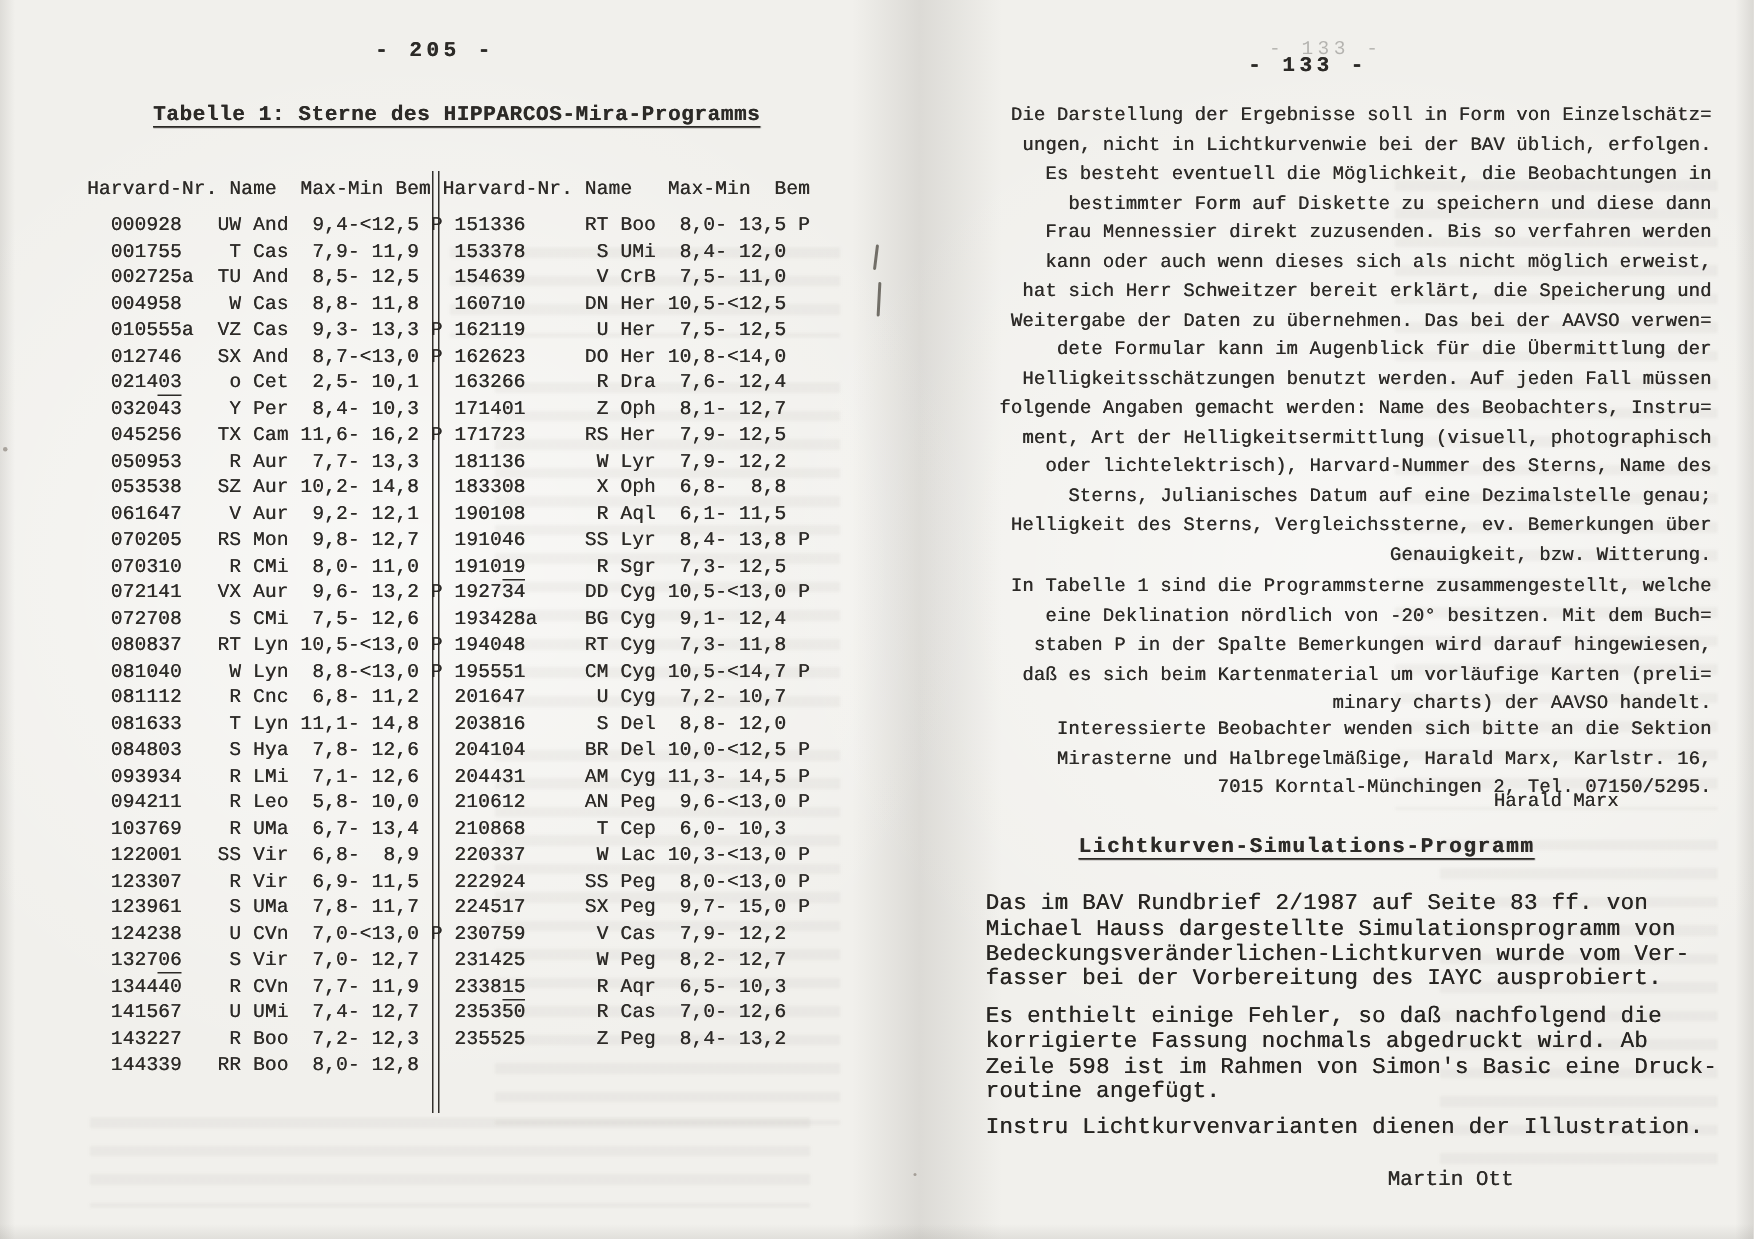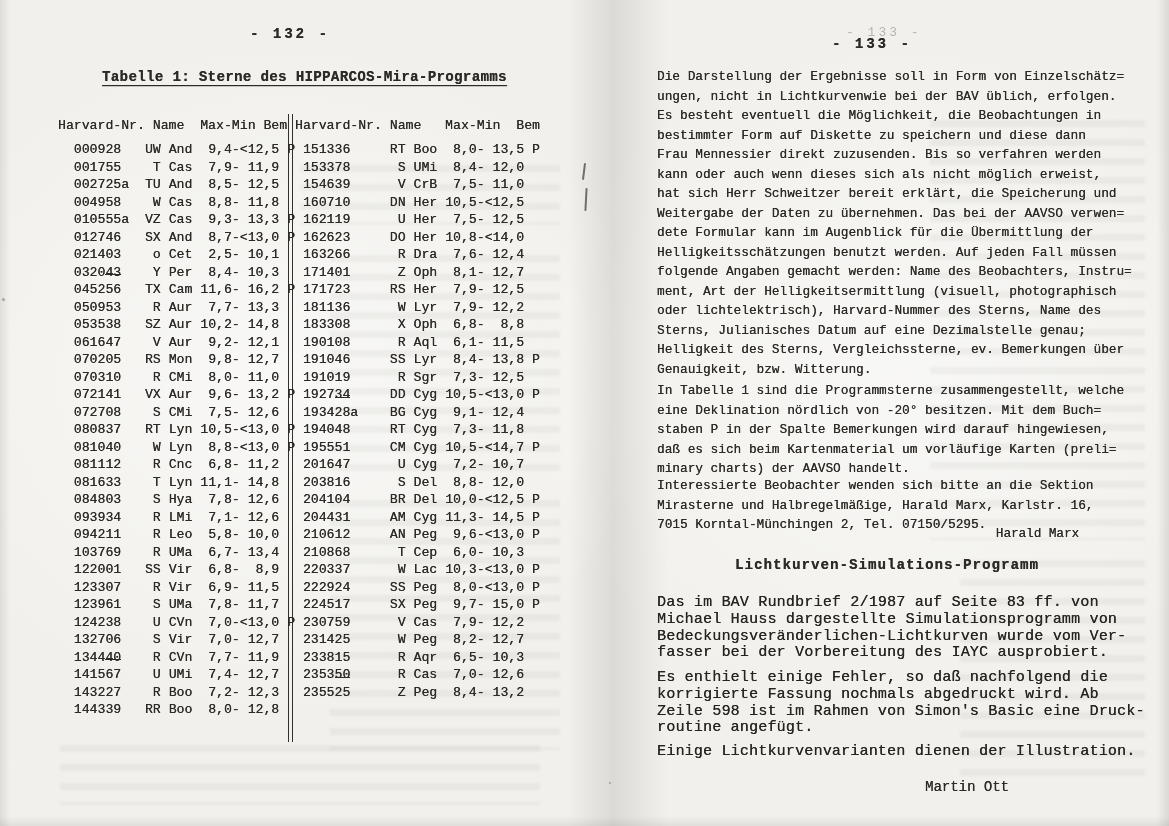--- a/index.html
+++ b/index.html
@@ -58,35 +58,35 @@
   .thead-left{left:58px;}
   .thead-right{left:295px;}
   .col-rule{
     position:absolute;left:288px;top:114px;height:628px;width:3px;
     border-left:1.6px solid #33302c;border-right:1.6px solid #33302c;
   }
   .rows{position:absolute;top:141px;font-size:13px;line-height:17.5px;white-space:pre;letter-spacing:.1px;}
   .rows-left{left:58px;}
   .rows-right{left:295px;}
   .trow{height:17.5px;}
-  .digit-underline{border-bottom:1.4px solid #2c2a27;padding-bottom:12px;}
+  .digit-underline{border-bottom:1.4px solid #2c2a27;padding-bottom:1px;}
 
   
   .pageno-right{position:absolute;left:832px;top:36px;font-size:14px;letter-spacing:3px;font-weight:bold;}
   .pageno-ghost{position:absolute;left:846px;top:25px;font-size:13px;letter-spacing:3px;
     opacity:.30;filter:blur(.4px);}
   .rcontent{position:absolute;left:657px;top:68px;width:484px;}
   .para{position:absolute;left:0;width:484px;font-size:12.6px;line-height:19.5px;
-    white-space:pre-line;letter-spacing:.1px;}
+    white-space:pre-line;letter-spacing:.1px;text-align:right;}
   .p1{top:0;}
   .p2{top:314px;}
   .p3{top:409px;}
   .sig1{position:absolute;top:459px;right:62px;font-size:12.6px;margin-left:39px;}
-  .sec-title{position:absolute;left:78px;top:489px;font-size:14px;font-weight:bold;letter-spacing:1.1px;
-    text-underline-offset:4px;text-decoration-thickness:1.3px;white-space:pre;}
+  .sec-title{position:absolute;left:62px;top:489px;font-size:14px;font-weight:bold;letter-spacing:1.1px;
+    text-decoration:underline;text-underline-offset:4px;text-decoration-thickness:1.3px;white-space:pre;}
   .para2{position:absolute;left:0;width:490px;font-size:15px;line-height:16.8px;
     white-space:pre-line;letter-spacing:.2px;font-weight:normal;color:#262421;}
   .p4{top:527px;}
   .p5{top:602px;}
   .p6{top:676px;}
   .sig2{position:absolute;left:268px;top:711px;font-size:14px;font-weight:normal;}
 </style>
 </head>
 <body>
 
@@ -101,21 +101,21 @@
   <div class="smudge sm3"></div>
   <div class="smudge sm4"></div>
   <div class="smudge sm5"></div>
   <div class="smudge sm6"></div>
   <div class="pen-mark pm1"></div>
   <div class="pen-mark pm2"></div>
   <div class="speck" style="left:2px;top:298px;width:3px;height:3px;"></div>
   <div class="speck" style="left:609px;top:782px;width:2px;height:2px;"></div>
 
   <div>
-    <div class="pageno-left ink">- 132 -</div>
+    <div class="pageno-left ink">- 205 -</div>
 
     <div class="table-title ink">Tabelle 1: Sterne des HIPPARCOS-Mira-Programms</div>
 
     <div class="thead thead-left ink">Harvard-Nr. Name  Max-Min Bem</div>
     <div class="thead thead-right ink">Harvard-Nr. Name   Max-Min  Bem</div>
 
     <div class="col-rule"></div>
 
     <div id="rows-left" class="rows rows-left ink"><div class="trow"><span>  000928</span><span></span><span>   UW And  9,4-&lt;12,5 P</span></div><div class="trow"><span>  001755</span><span></span><span>    T Cas  7,9- 11,9 </span></div><div class="trow"><span>  002725a</span><span></span><span>  TU And  8,5- 12,5 </span></div><div class="trow"><span>  004958</span><span></span><span>    W Cas  8,8- 11,8 </span></div><div class="trow"><span>  010555a</span><span></span><span>  VZ Cas  9,3- 13,3 P</span></div><div class="trow"><span>  012746</span><span></span><span>   SX And  8,7-&lt;13,0 P</span></div><div class="trow"><span>  0214</span><span class="digit-underline">03</span><span>    o Cet  2,5- 10,1 </span></div><div class="trow"><span>  032043</span><span></span><span>    Y Per  8,4- 10,3 </span></div><div class="trow"><span>  045256</span><span></span><span>   TX Cam 11,6- 16,2 P</span></div><div class="trow"><span>  050953</span><span></span><span>    R Aur  7,7- 13,3 </span></div><div class="trow"><span>  053538</span><span></span><span>   SZ Aur 10,2- 14,8 </span></div><div class="trow"><span>  061647</span><span></span><span>    V Aur  9,2- 12,1 </span></div><div class="trow"><span>  070205</span><span></span><span>   RS Mon  9,8- 12,7 </span></div><div class="trow"><span>  070310</span><span></span><span>    R CMi  8,0- 11,0 </span></div><div class="trow"><span>  072141</span><span></span><span>   VX Aur  9,6- 13,2 P</span></div><div class="trow"><span>  072708</span><span></span><span>    S CMi  7,5- 12,6 </span></div><div class="trow"><span>  080837</span><span></span><span>   RT Lyn 10,5-&lt;13,0 P</span></div><div class="trow"><span>  081040</span><span></span><span>    W Lyn  8,8-&lt;13,0 P</span></div><div class="trow"><span>  081112</span><span></span><span>    R Cnc  6,8- 11,2 </span></div><div class="trow"><span>  081633</span><span></span><span>    T Lyn 11,1- 14,8 </span></div><div class="trow"><span>  084803</span><span></span><span>    S Hya  7,8- 12,6 </span></div><div class="trow"><span>  093934</span><span></span><span>    R LMi  7,1- 12,6 </span></div><div class="trow"><span>  094211</span><span></span><span>    R Leo  5,8- 10,0 </span></div><div class="trow"><span>  103769</span><span></span><span>    R UMa  6,7- 13,4 </span></div><div class="trow"><span>  122001</span><span></span><span>   SS Vir  6,8-  8,9 </span></div><div class="trow"><span>  123307</span><span></span><span>    R Vir  6,9- 11,5 </span></div><div class="trow"><span>  123961</span><span></span><span>    S UMa  7,8- 11,7 </span></div><div class="trow"><span>  124238</span><span></span><span>    U CVn  7,0-&lt;13,0 P</span></div><div class="trow"><span>  1327</span><span class="digit-underline">06</span><span>    S Vir  7,0- 12,7 </span></div><div class="trow"><span>  134440</span><span></span><span>    R CVn  7,7- 11,9 </span></div><div class="trow"><span>  141567</span><span></span><span>    U UMi  7,4- 12,7 </span></div><div class="trow"><span>  143227</span><span></span><span>    R Boo  7,2- 12,3 </span></div><div class="trow"><span>  144339</span><span></span><span>   RR Boo  8,0- 12,8 </span></div></div>
     <div id="rows-right" class="rows rows-right ink"><div class="trow"><span> 151336</span><span></span><span>     RT Boo  8,0- 13,5 P</span></div><div class="trow"><span> 153378</span><span></span><span>      S UMi  8,4- 12,0 </span></div><div class="trow"><span> 154639</span><span></span><span>      V CrB  7,5- 11,0 </span></div><div class="trow"><span> 160710</span><span></span><span>     DN Her 10,5-&lt;12,5 </span></div><div class="trow"><span> 162119</span><span></span><span>      U Her  7,5- 12,5 </span></div><div class="trow"><span> 162623</span><span></span><span>     DO Her 10,8-&lt;14,0 </span></div><div class="trow"><span> 163266</span><span></span><span>      R Dra  7,6- 12,4 </span></div><div class="trow"><span> 171401</span><span></span><span>      Z Oph  8,1- 12,7 </span></div><div class="trow"><span> 171723</span><span></span><span>     RS Her  7,9- 12,5 </span></div><div class="trow"><span> 181136</span><span></span><span>      W Lyr  7,9- 12,2 </span></div><div class="trow"><span> 183308</span><span></span><span>      X Oph  6,8-  8,8 </span></div><div class="trow"><span> 190108</span><span></span><span>      R Aql  6,1- 11,5 </span></div><div class="trow"><span> 191046</span><span></span><span>     SS Lyr  8,4- 13,8 P</span></div><div class="trow"><span> 1910</span><span class="digit-underline">19</span><span>      R Sgr  7,3- 12,5 </span></div><div class="trow"><span> 192734</span><span></span><span>     DD Cyg 10,5-&lt;13,0 P</span></div><div class="trow"><span> 193428a</span><span></span><span>    BG Cyg  9,1- 12,4 </span></div><div class="trow"><span> 194048</span><span></span><span>     RT Cyg  7,3- 11,8 </span></div><div class="trow"><span> 195551</span><span></span><span>     CM Cyg 10,5-&lt;14,7 P</span></div><div class="trow"><span> 201647</span><span></span><span>      U Cyg  7,2- 10,7 </span></div><div class="trow"><span> 203816</span><span></span><span>      S Del  8,8- 12,0 </span></div><div class="trow"><span> 204104</span><span></span><span>     BR Del 10,0-&lt;12,5 P</span></div><div class="trow"><span> 204431</span><span></span><span>     AM Cyg 11,3- 14,5 P</span></div><div class="trow"><span> 210612</span><span></span><span>     AN Peg  9,6-&lt;13,0 P</span></div><div class="trow"><span> 210868</span><span></span><span>      T Cep  6,0- 10,3 </span></div><div class="trow"><span> 220337</span><span></span><span>      W Lac 10,3-&lt;13,0 P</span></div><div class="trow"><span> 222924</span><span></span><span>     SS Peg  8,0-&lt;13,0 P</span></div><div class="trow"><span> 224517</span><span></span><span>     SX Peg  9,7- 15,0 P</span></div><div class="trow"><span> 230759</span><span></span><span>      V Cas  7,9- 12,2 </span></div><div class="trow"><span> 231425</span><span></span><span>      W Peg  8,2- 12,7 </span></div><div class="trow"><span> 2338</span><span class="digit-underline">15</span><span>      R Aqr  6,5- 10,3 </span></div><div class="trow"><span> 235350</span><span></span><span>      R Cas  7,0- 12,6 </span></div><div class="trow"><span> 235525</span><span></span><span>      Z Peg  8,4- 13,2 </span></div></div>
@@ -155,18 +155,18 @@
       <div class="sec-title ink">Lichtkurven-Simulations-Programm</div>
 
       <div class="para2 p4 ink">Das im BAV Rundbrief 2/1987 auf Seite 83 ff. von
 Michael Hauss dargestellte Simulationsprogramm von
 Bedeckungsveränderlichen-Lichtkurven wurde vom Ver-
 fasser bei der Vorbereitung des IAYC ausprobiert.</div>
       <div class="para2 p5 ink">Es enthielt einige Fehler, so daß nachfolgend die
 korrigierte Fassung nochmals abgedruckt wird. Ab
 Zeile 598 ist im Rahmen von Simon's Basic eine Druck-
 routine angefügt.</div>
-      <div class="para2 p6 ink">Einige Lichtkurvenvarianten dienen der Illustration.</div>
+      <div class="para2 p6 ink">Instru Lichtkurvenvarianten dienen der Illustration.</div>
       <div class="sig2 ink">Martin Ott</div>
     </div>
   </div>
 
 </div>
 
 </body></html>

